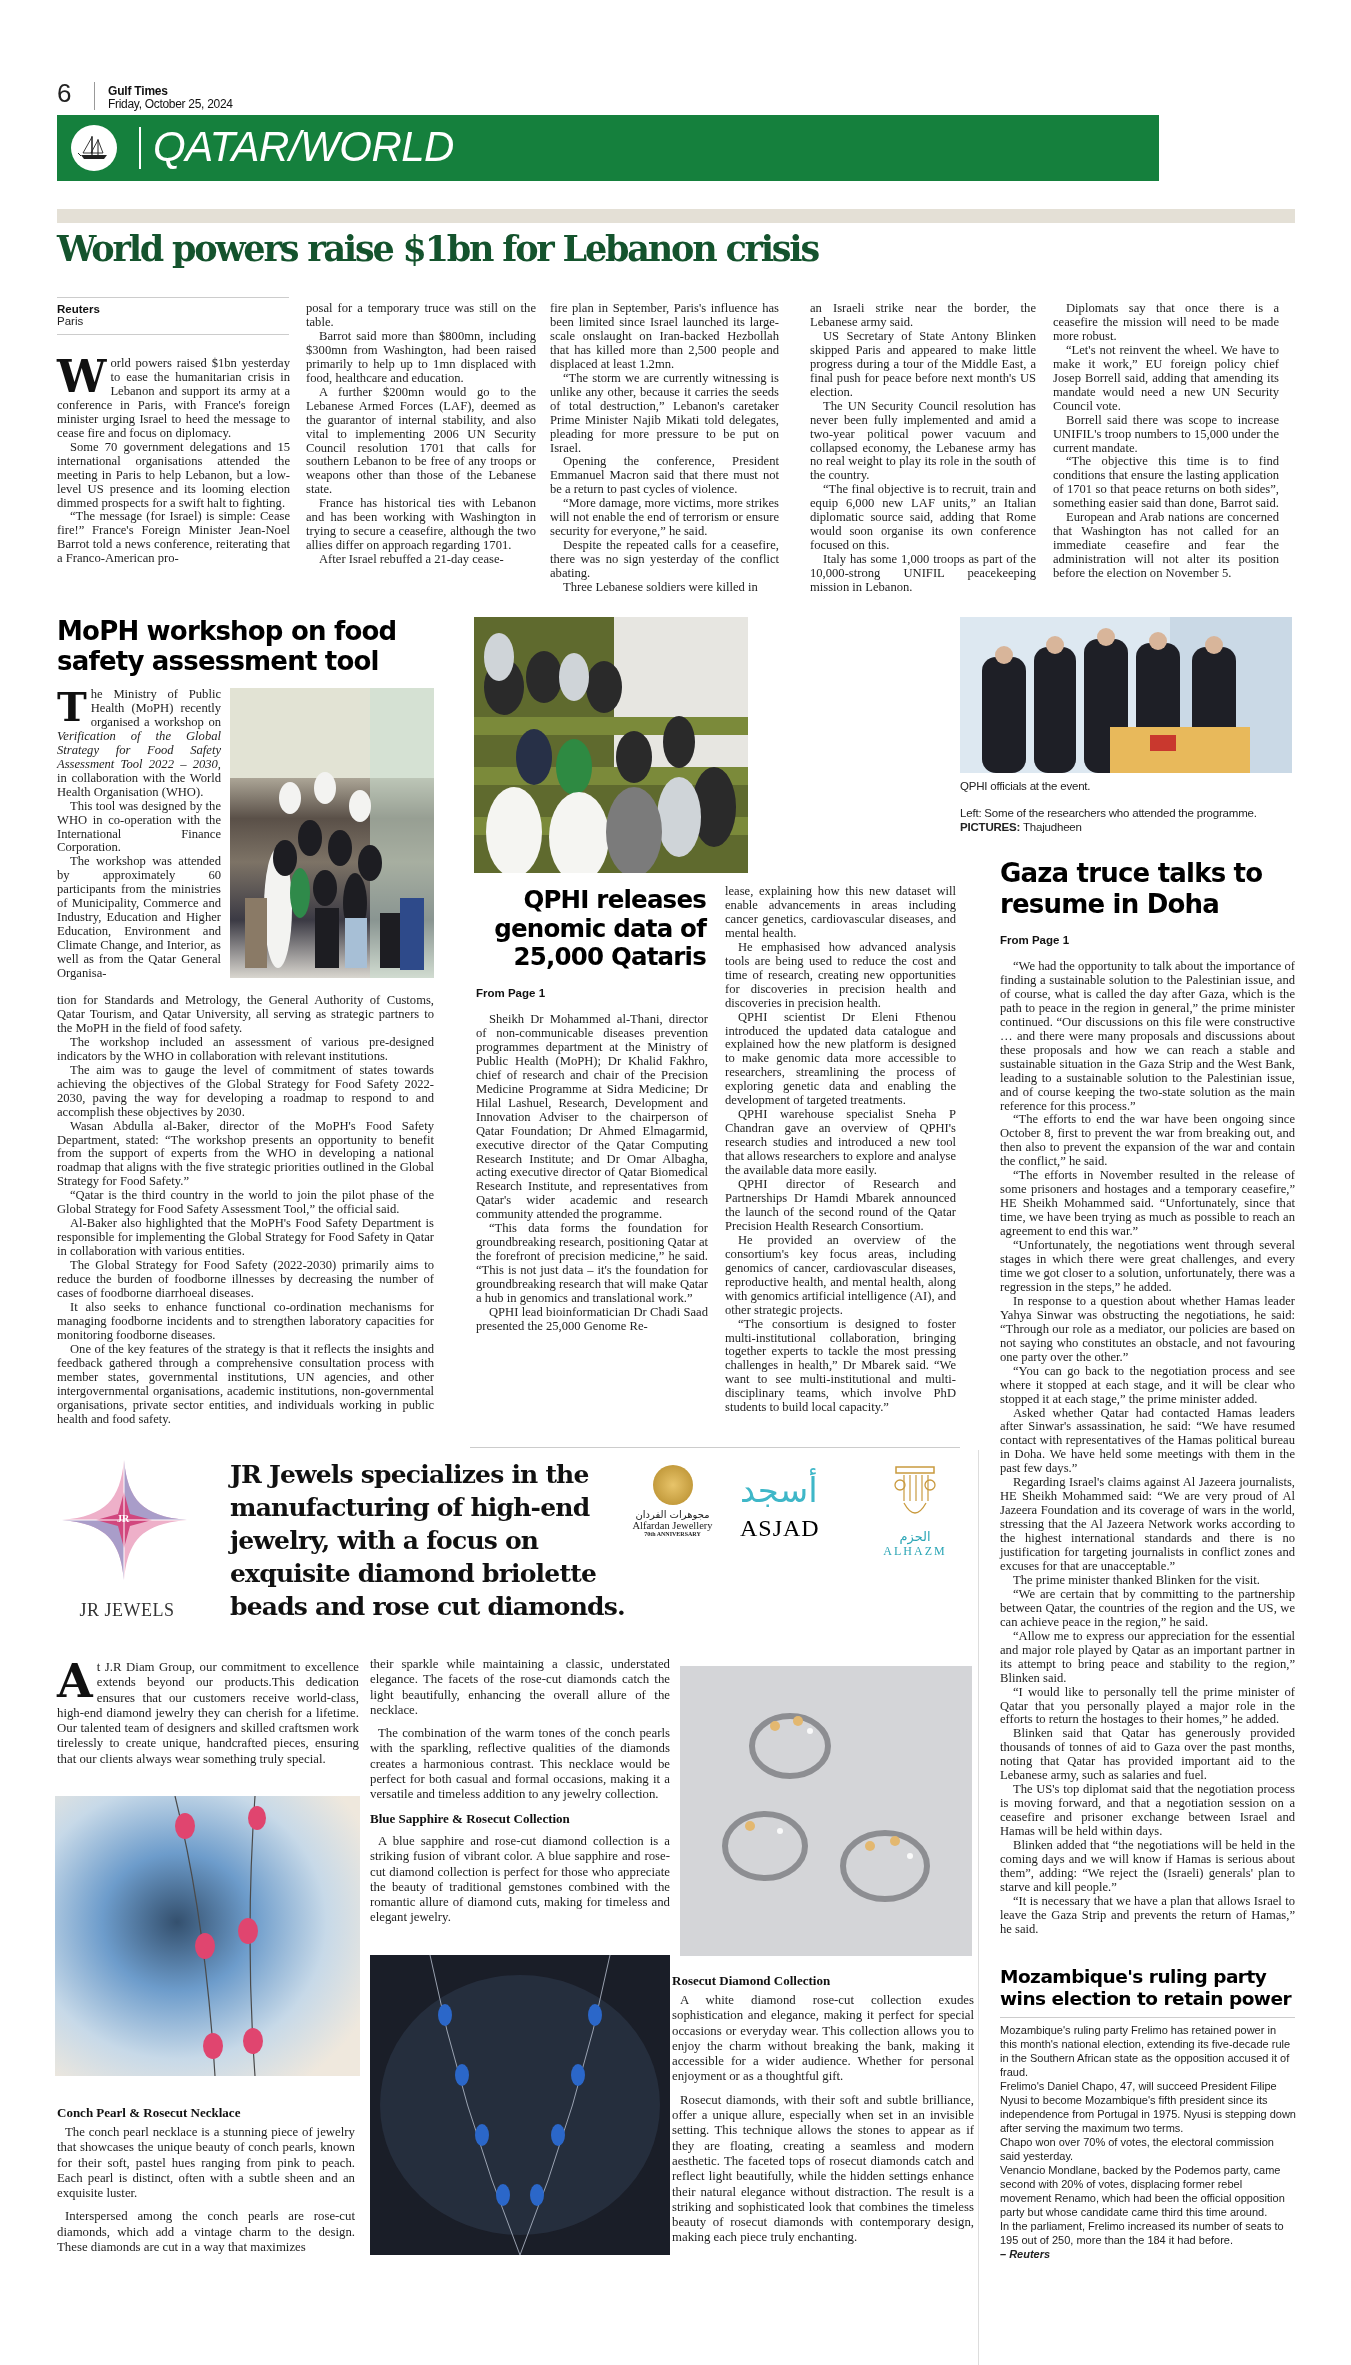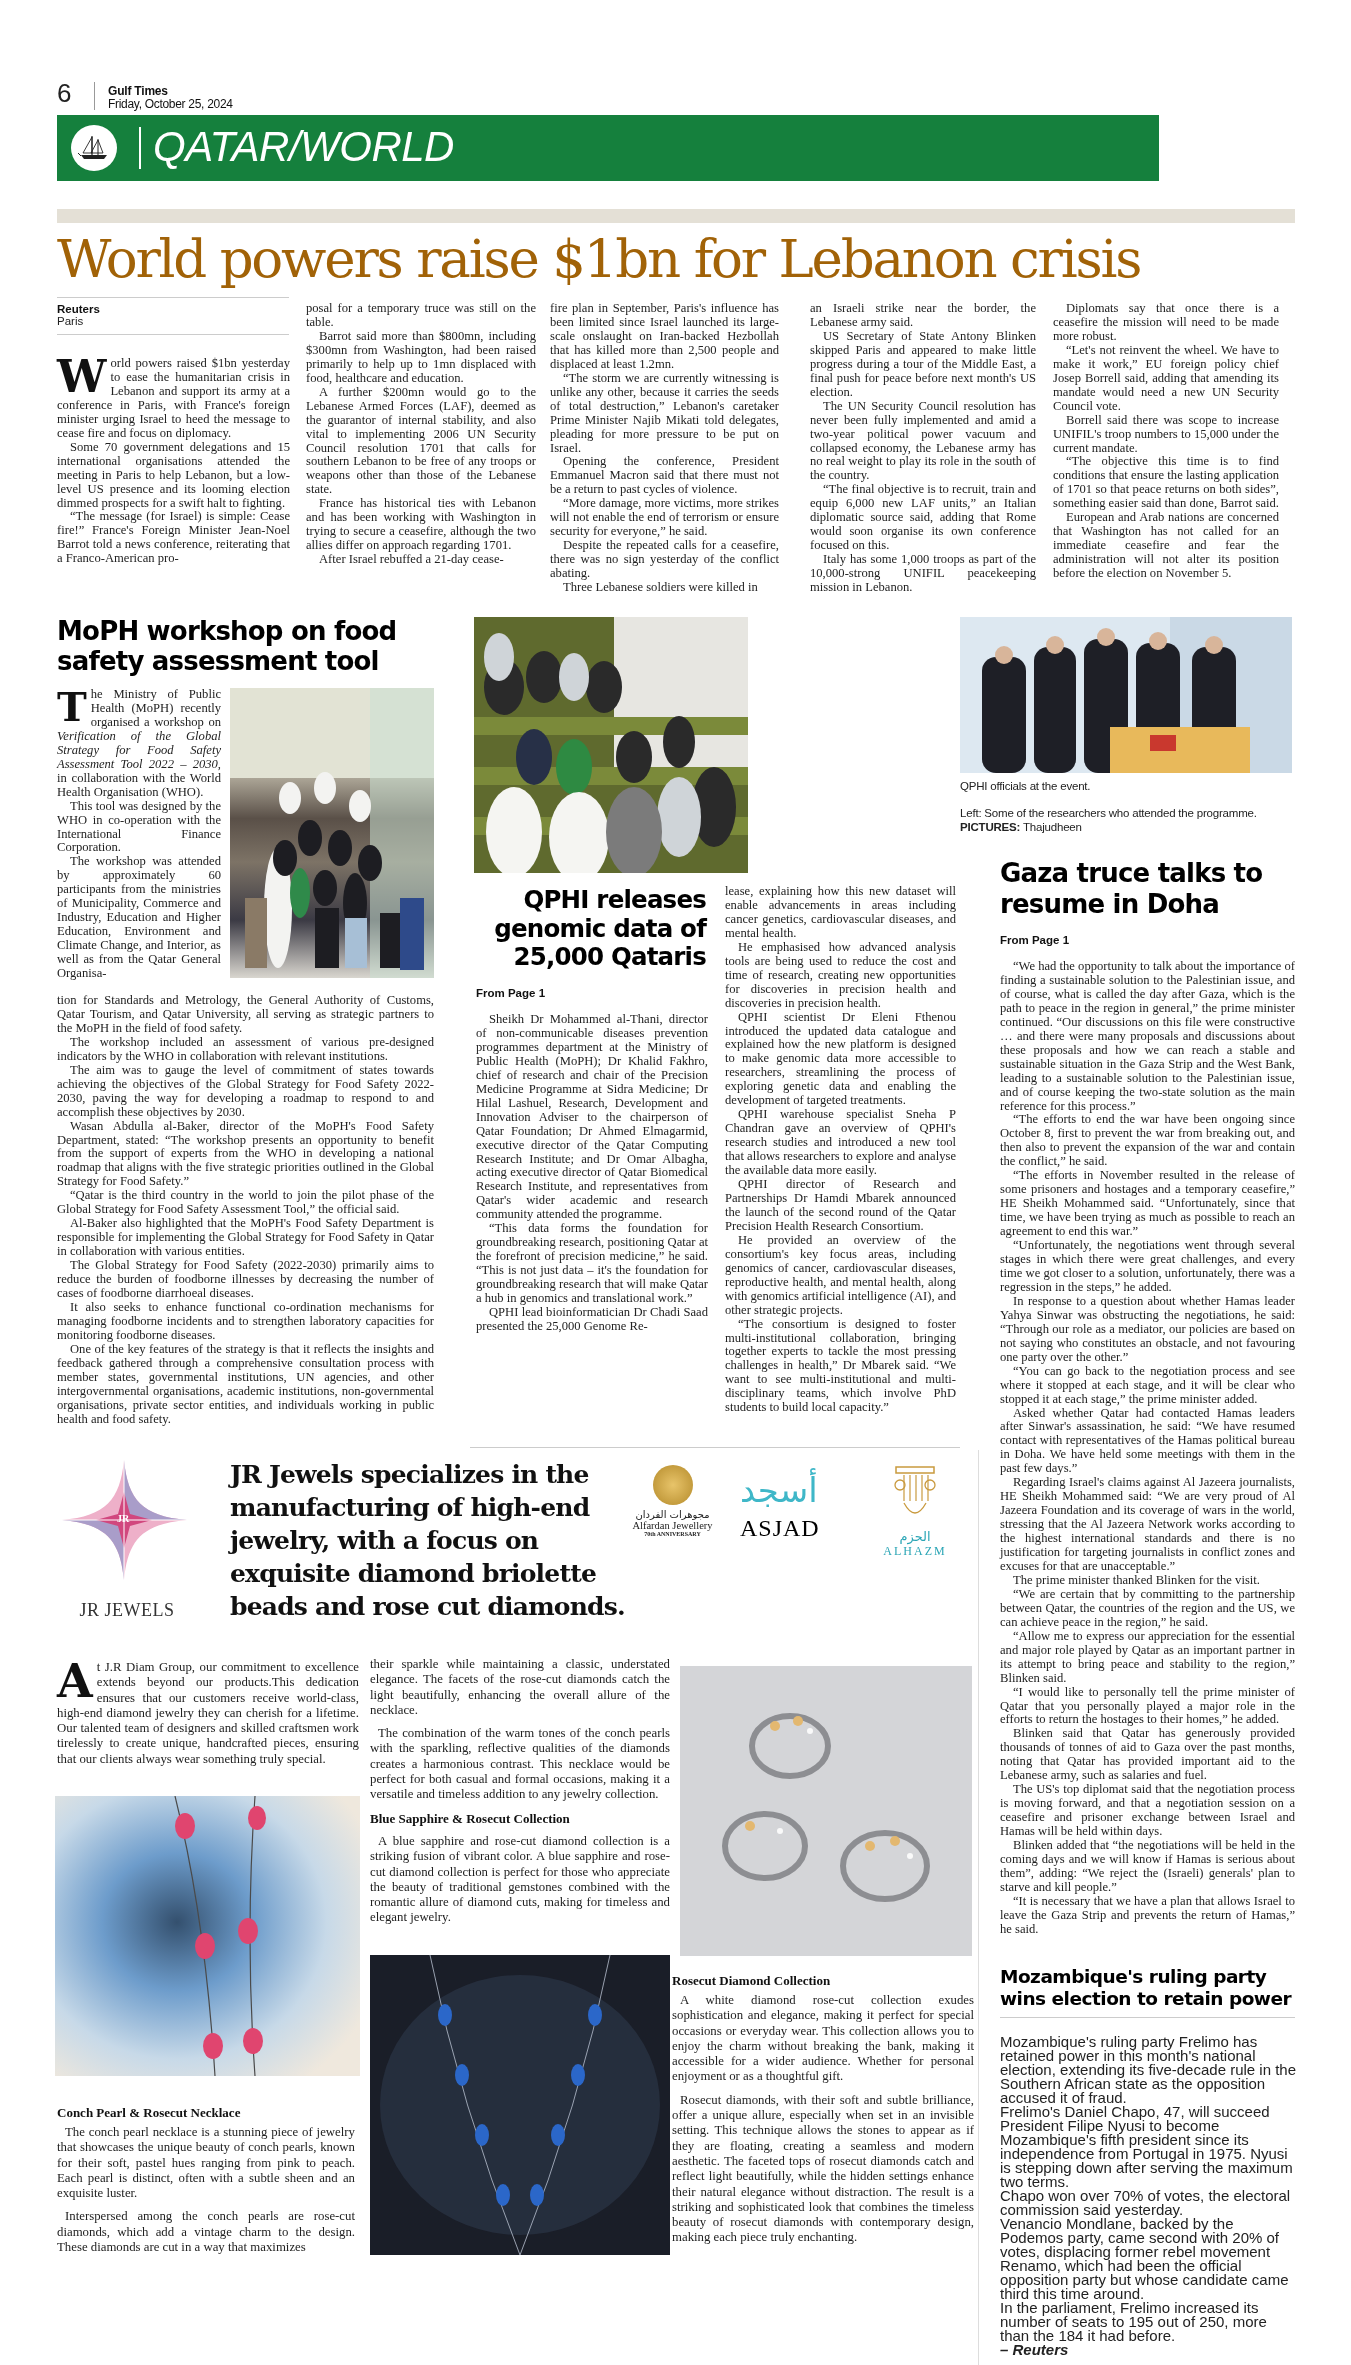--- a/index.html
+++ b/index.html
@@ -15,21 +15,21 @@
   .masthead-sep { left: 94px; top: 82px; width: 1px; height: 28px; background: #999; }
   .masthead-name { left: 108px; top: 84px; font-family: "Liberation Sans", sans-serif; font-weight: bold; font-size: 12px; color: #111; letter-spacing: -0.2px; }
   .masthead-date { left: 108px; top: 97px; font-family: "Liberation Sans", sans-serif; font-size: 12px; color: #111; letter-spacing: -0.3px; }
   .section-bar { left: 57px; top: 115px; width: 1102px; height: 66px; background: #15803d; font-style: italic; }
   .logo-circle { position: absolute; left: 14px; top: 10px; width: 46px; height: 46px; border-radius: 50%; background: #fff; display: flex; align-items: center; justify-content: center; }
   .bar-sep { position: absolute; left: 82px; top: 12px; width: 2px; height: 42px; background: #fff; }
   .section-title { position: absolute; left: 96px; top: 8px; font-family: "Liberation Sans", sans-serif; font-size: 42px; font-weight: normal; color: #fff; letter-spacing: -0.5px; }
   .beige-strip { left: 57px; top: 209px; width: 1238px; height: 14px; background: #e4e0d6; }
 
   
-  .main-headline { left: 57px; top: 228px; width: 1240px; font-family: "DejaVu Serif", serif; font-weight: normal; font-size: 53px; letter-spacing: -2.2px; color: #a16207; white-space: nowrap; }
+  .main-headline { left: 57px; top: 228px; width: 1240px; font-family: "DejaVu Serif", serif; font-weight: bold; font-size: 35px; letter-spacing: -2.2px; color: #14532d; white-space: nowrap; }
 
   
   .byline-box { left: 57px; top: 297px; width: 232px; border-top: 1px solid #ccc; border-bottom: 1px solid #ccc; padding: 5px 0 7px 0; }
   .byline-agency { font-family: "Liberation Sans", sans-serif; font-weight: bold; font-size: 11.5px; color: #111; }
   .byline-place { font-family: "Liberation Sans", sans-serif; font-size: 11.5px; color: #222; }
   .dropcap { float: left; font-family: "DejaVu Serif", serif; font-weight: bold; font-size: 44px; line-height: 36px; margin: 2px 4px 0 0; color: #111; }
 
   .col { position: absolute; }
 
   
@@ -39,21 +39,21 @@
 
   
   .photo { position: absolute; overflow: hidden; }
 
   
   .ad-headline { font-family: "DejaVu Serif", serif; font-weight: bold; font-size: 25px; line-height: 33px; color: #111; letter-spacing: -0.8px; }
   .ad-body { font-family: "Liberation Serif", serif; font-size: 12.8px; line-height: 15.3px; text-align: justify; color: #222; }
   .ad-body p { text-indent: 8px; margin-bottom: 8px; }
   .ad-sub { font-family: "Liberation Serif", serif; font-weight: bold; font-size: 13px; color: #111; margin: 6px 0 8px 0; }
 
-  .mozam-body { font-family: "Liberation Sans", sans-serif; font-size: 15px; line-height: 14px; color: #222; margin-top: 12px; }
+  .mozam-body { font-family: "Liberation Sans", sans-serif; font-size: 11px; line-height: 14px; color: #222; }
   .divider-h { position: absolute; height: 1px; background: #ccc; }
   .divider-v { position: absolute; width: 1px; background: #ddd; }
 </style>
 </head>
 <body>
 
 <div class="abs page-num">6</div>
 <div class="abs masthead-sep"></div>
 <div class="abs masthead-name">Gulf Times</div>
 <div class="abs masthead-date">Friday, October 25, 2024</div>

